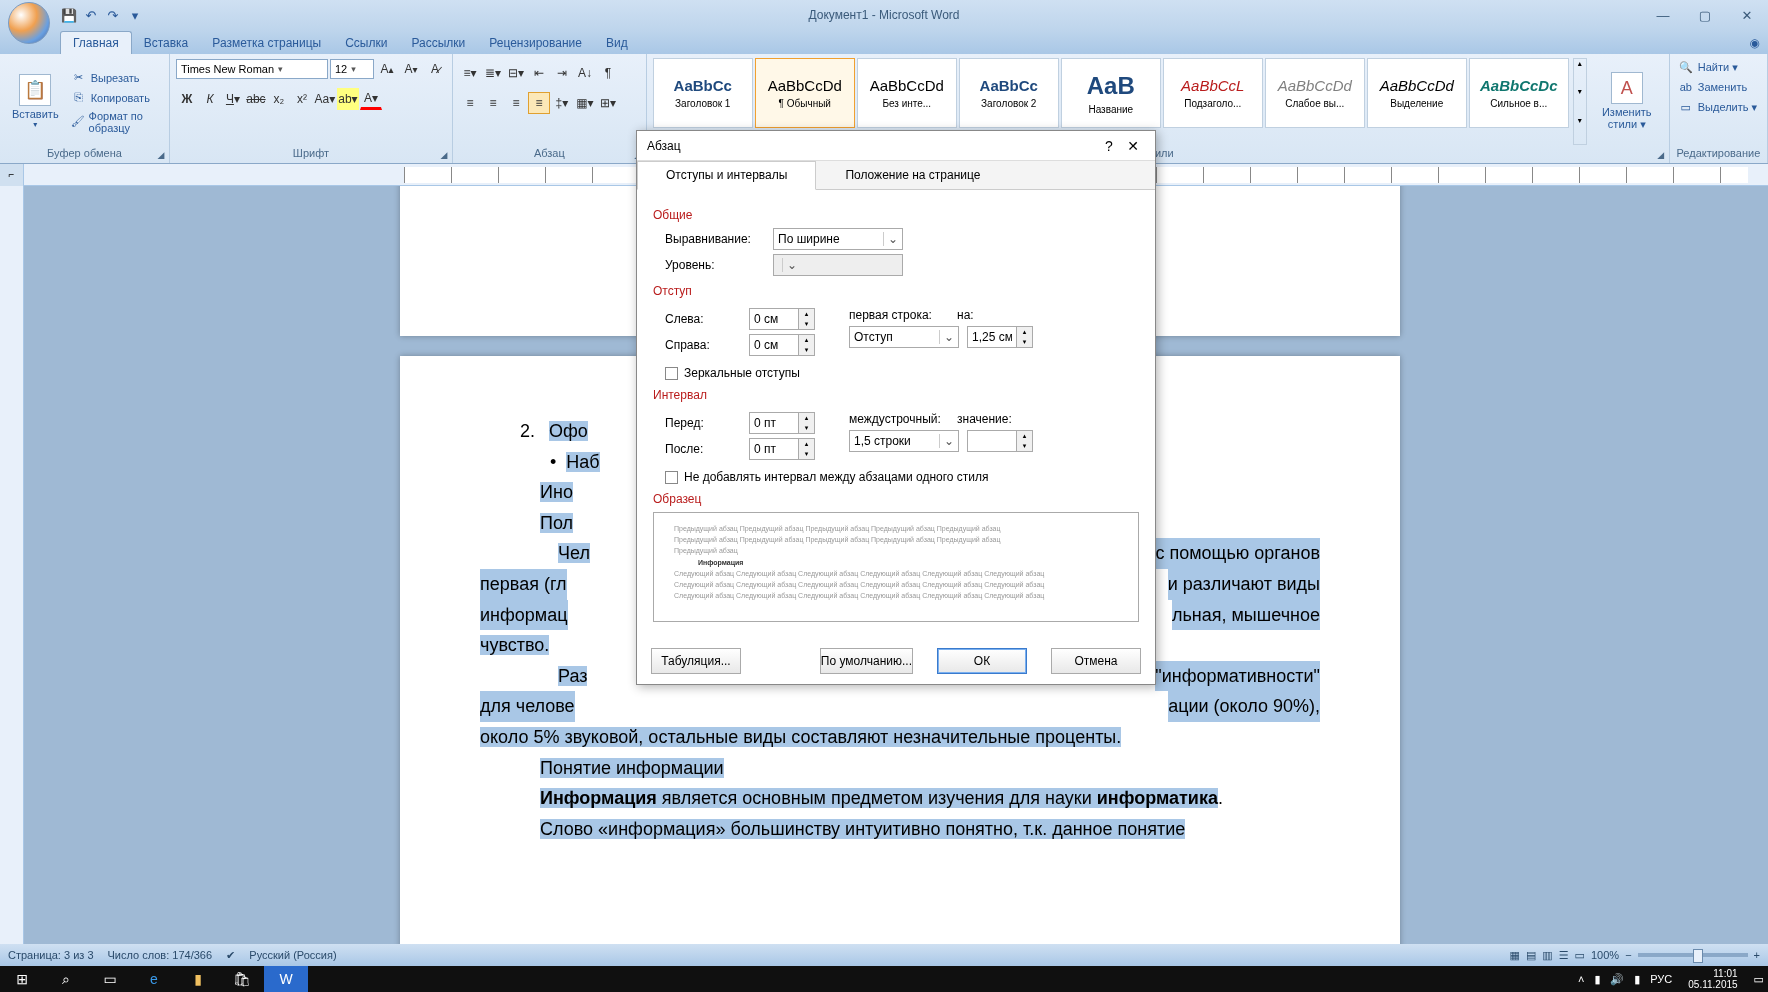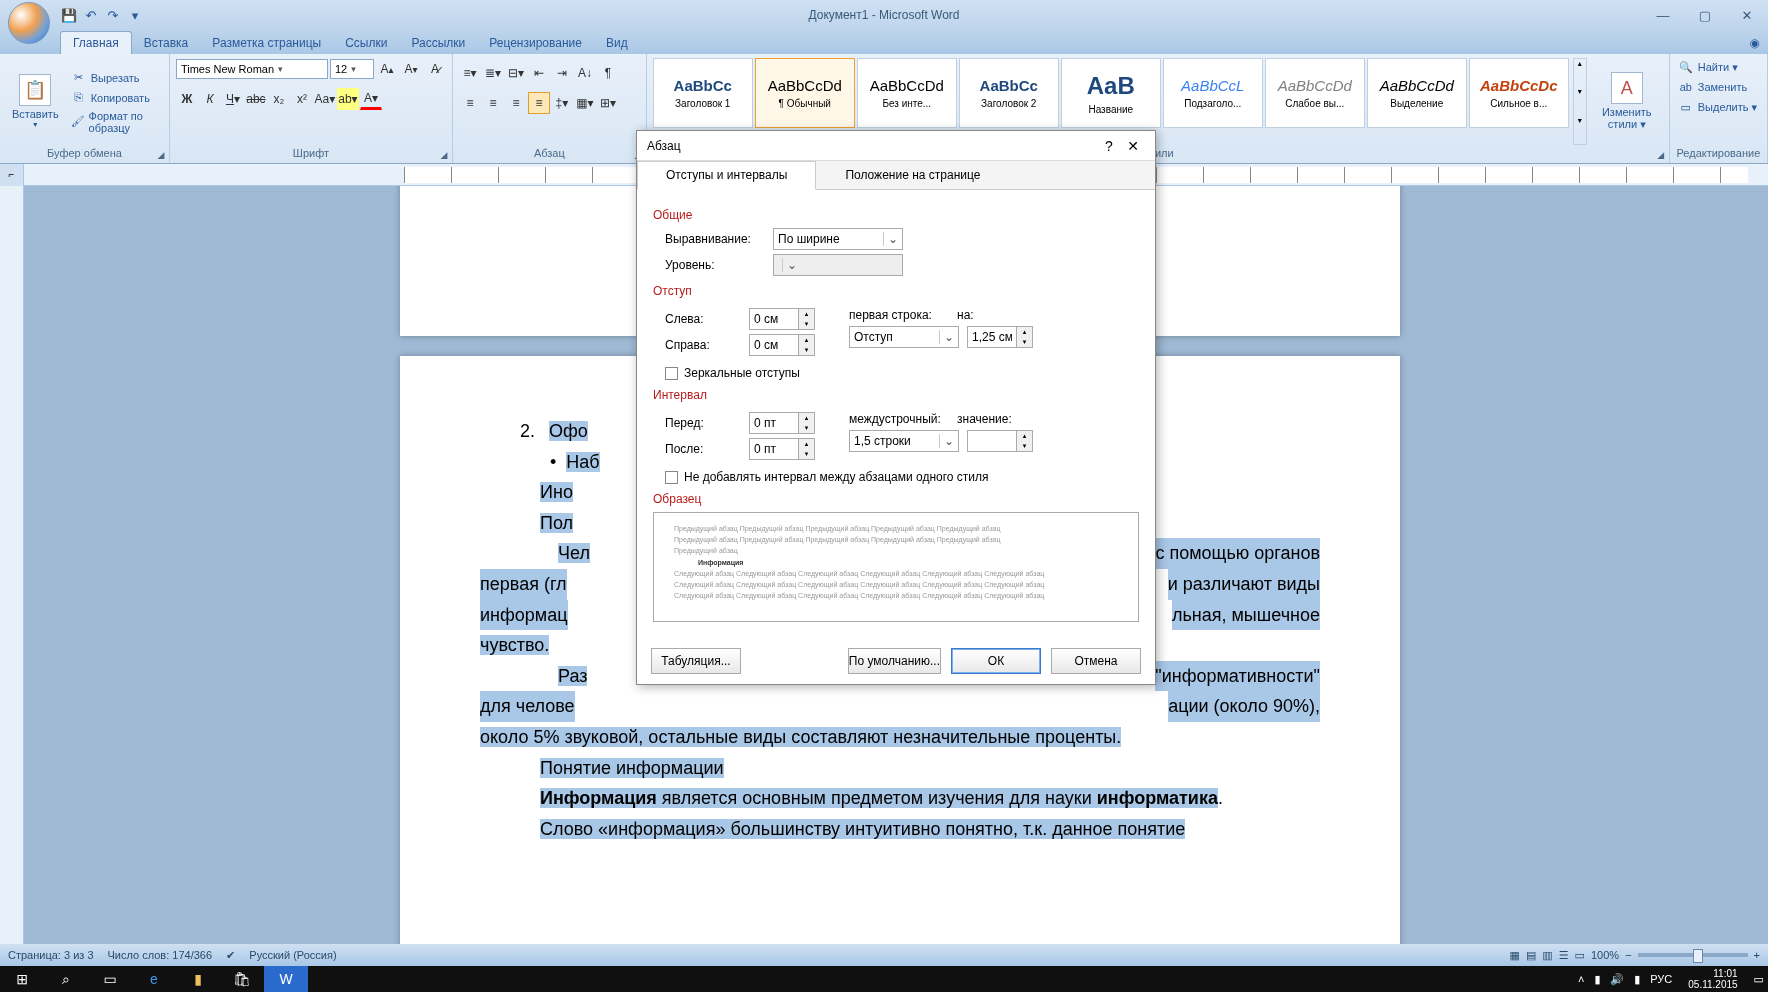--- a/index.html
+++ b/index.html
@@ -71,21 +71,21 @@
 .spin { width: 70px; display: flex; }
 .spin input { width: 50px; border: 1px solid #aaa; height: 22px; padding: 0 4px; font-size: 12px; }
 .spin .arrows { width: 16px; display: flex; flex-direction: column; border: 1px solid #aaa; border-left: none; }
 .spin .arrows span { flex: 1; font-size: 7px; display: flex; align-items: center; justify-content: center; background: #f0f0f0; }
 .chk { display: flex; align-items: center; gap: 6px; margin: 6px 0 6px 12px; }
 .chk .box { width: 13px; height: 13px; border: 1px solid #888; background: #fff; }
 .colset { display: flex; gap: 30px; }
 .preview { border: 1px solid #aaa; height: 110px; margin: 6px 0; padding: 10px 20px; font-size: 7px; color: #999; line-height: 1.6; overflow: hidden; }
 .preview .pline { white-space: nowrap; }
 .preview .pline.bold { color: #333; font-weight: bold; margin-left: 24px; }
-.dlg-buttons { display: flex; gap: 10px; padding: 10px 14px; }
+.dlg-buttons { display: flex; gap: 24px; padding: 10px 14px; }
 .dlg-buttons .spacer { flex: 1; }
 .dbtn { min-width: 90px; height: 26px; border: 1px solid #aaa; background: linear-gradient(#fff,#e8e8e8); font-size: 12px; }
 .dbtn.primary { border-color: #3a7acc; box-shadow: 0 0 0 1px #7ab0f0 inset; }
 .launcher { position: absolute; right: 2px; bottom: 2px; width: 12px; height: 12px; font-size: 9px; color: #4a6a8a; display: flex; align-items: center; justify-content: center; }
 </style>
 </head>
 <body>
 
 <div class="office-btn"></div>
 <div class="titlebar">
@@ -214,33 +214,33 @@
           </div>
           <div class="style-item">
             <div class="style-sample" style="color: rgb(31, 73, 125); font-weight: bold;">AaBbCc</div>
             <div>Заголовок 2</div>
           </div>
           <div class="style-item">
             <div class="style-sample" style="color: rgb(31, 73, 125); font-weight: bold; font-size: 24px;">AaB</div>
             <div>Название</div>
           </div>
           <div class="style-item">
-            <div class="style-sample" style="color: #3b82f6; font-style: italic;">AaBbCcL</div>
+            <div class="style-sample" style="color: #b91c1c; font-style: italic;">AaBbCcL</div>
             <div>Подзаголо...</div>
           </div>
           <div class="style-item">
             <div class="style-sample" style="color: rgb(128, 128, 128); font-style: italic;">AaBbCcDd</div>
             <div>Слабое вы...</div>
           </div>
           <div class="style-item">
             <div class="style-sample" style="color: rgb(0, 0, 0); font-style: italic;">AaBbCcDd</div>
             <div>Выделение</div>
           </div>
           <div class="style-item">
-            <div class="style-sample" style="color: #c2410c; font-weight: bold; font-style: italic;">AaBbCcDc</div>
+            <div class="style-sample" style="color: #0f766e; font-weight: bold; font-style: italic;">AaBbCcDc</div>
             <div>Сильное в...</div>
           </div>
         </div>
       <div style="display:flex;flex-direction:column;border:1px solid #c0d0e0;width:14px">
         <span style="flex:1;text-align:center;font-size:8px">▴</span>
         <span style="flex:1;text-align:center;font-size:8px">▾</span>
         <span style="flex:1;text-align:center;font-size:8px">▾</span>
       </div>
       <div class="vbtn">
         <div class="ico" style="color:#c0504d">A</div>

